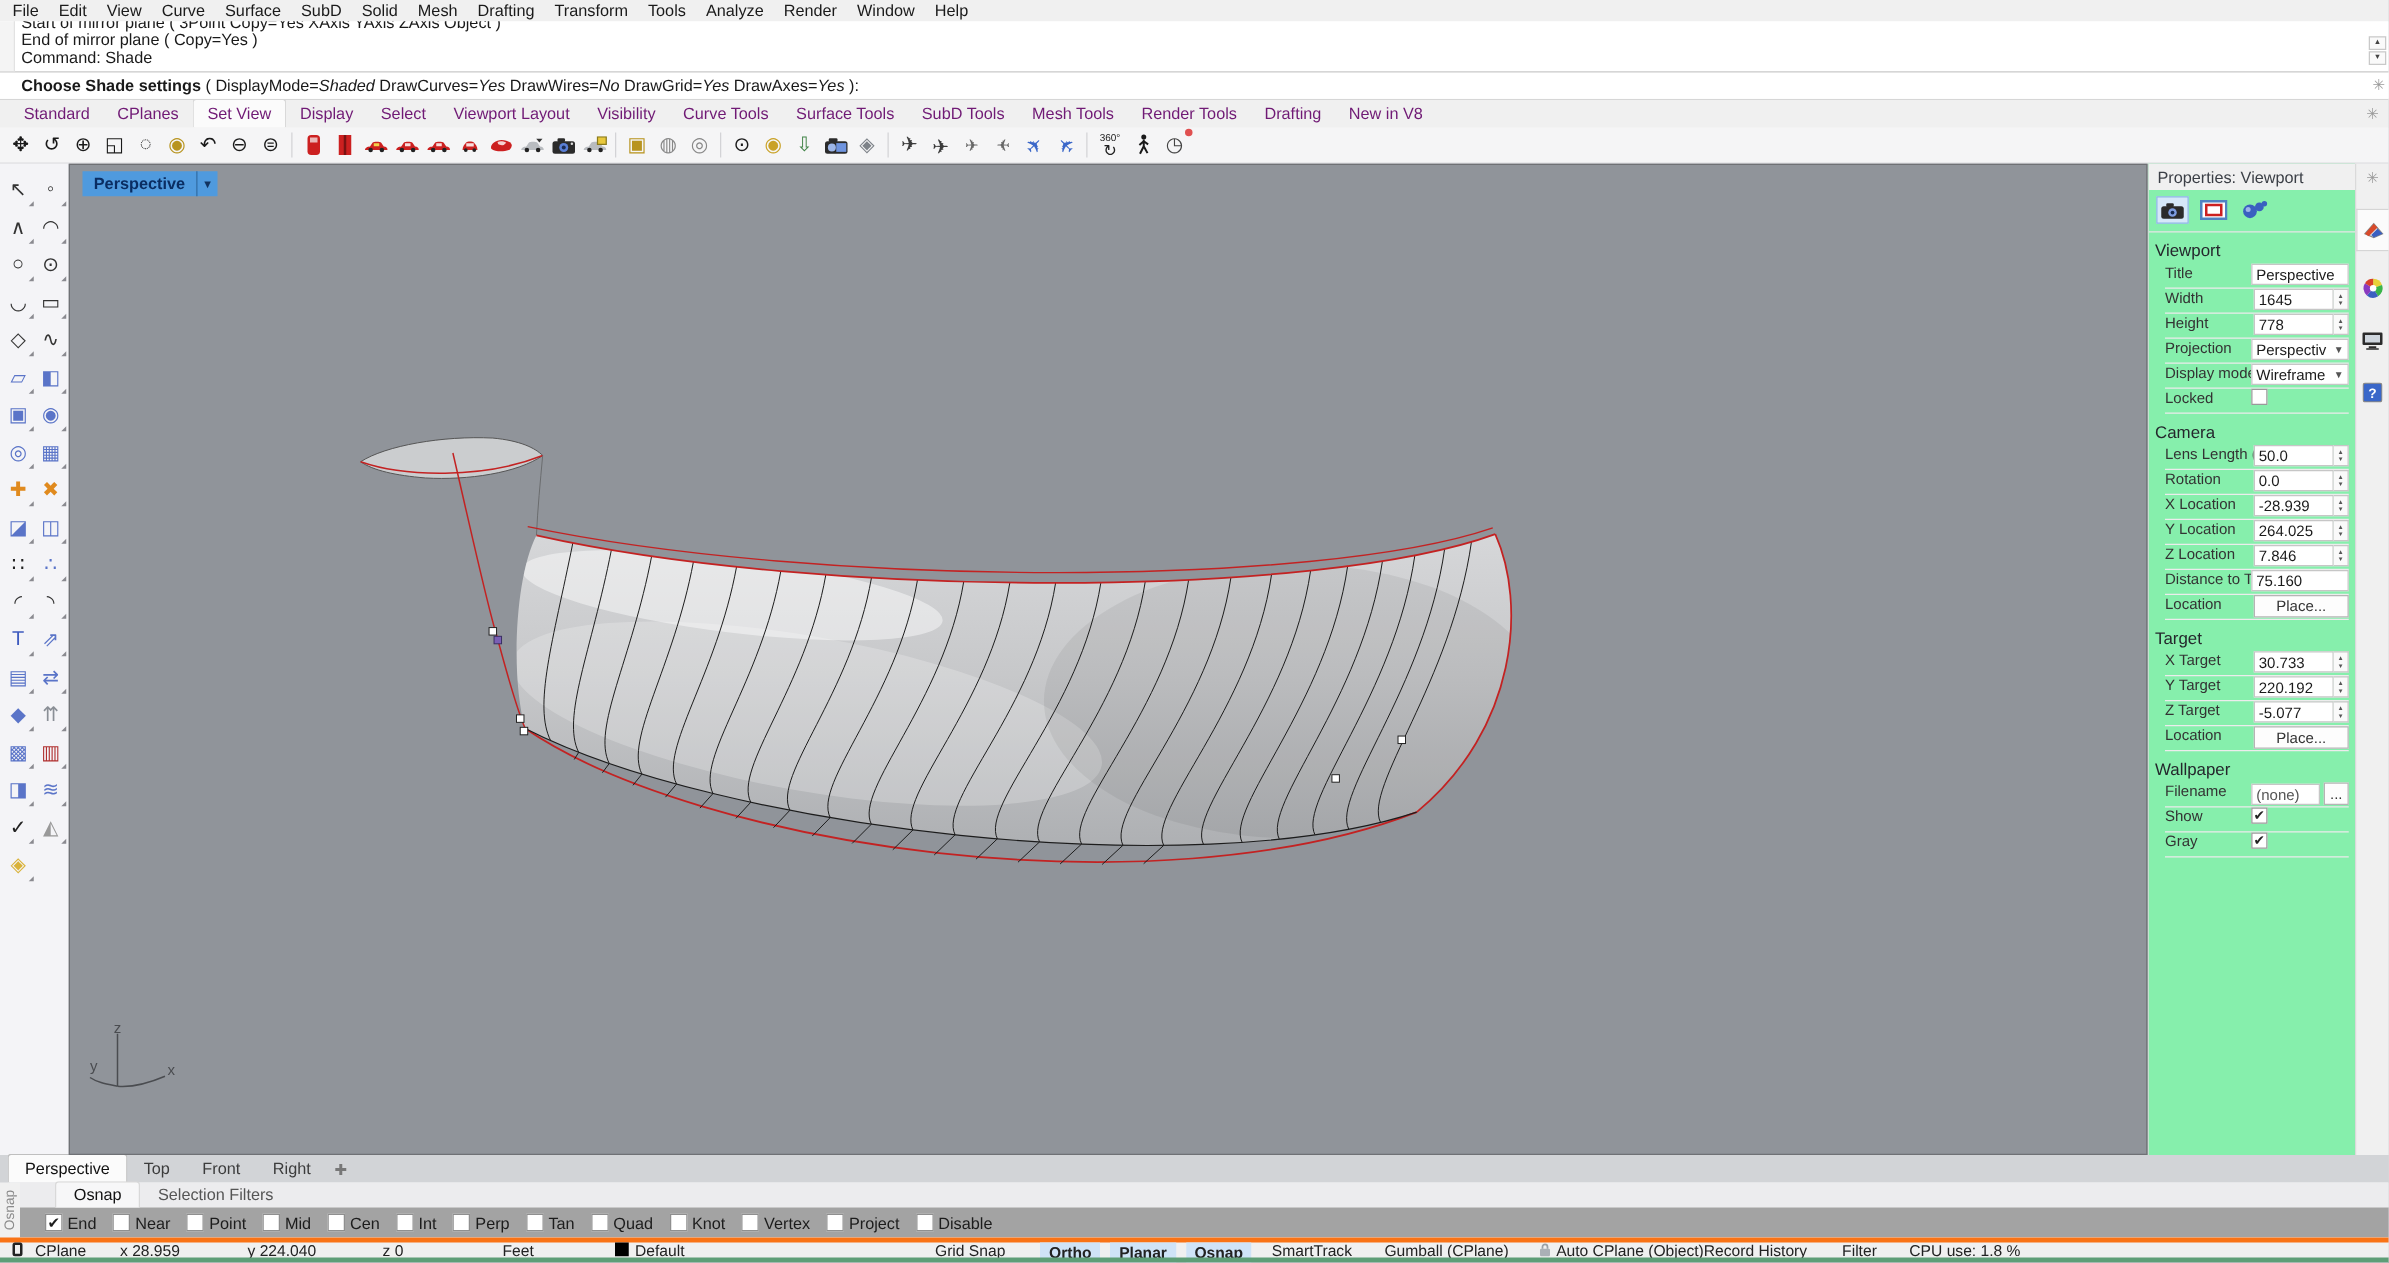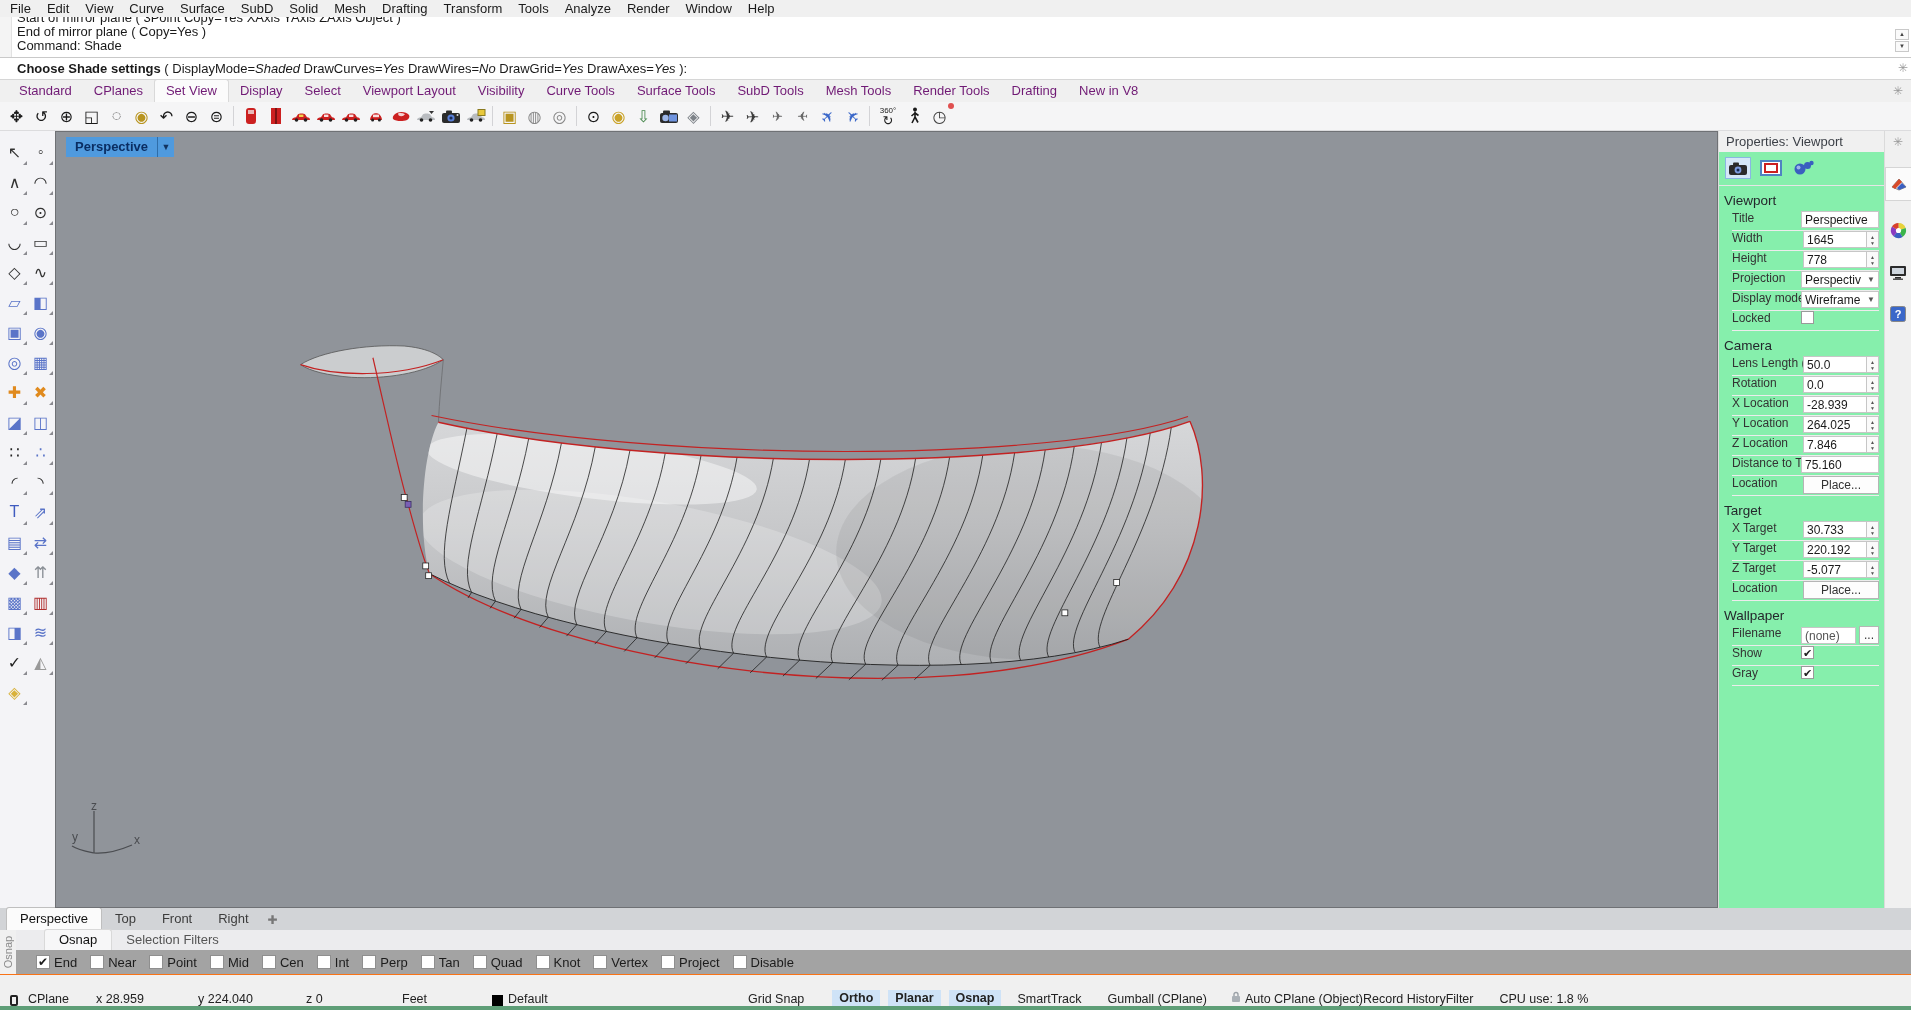--- a/index.html
+++ b/index.html
@@ -96,21 +96,21 @@
   .osnap-main{flex:1}
   .osnap-tabs{height:20px;background:#ececee;display:flex;align-items:flex-end;padding-left:28px}
   .otab{padding:2px 14px 3px;font-size:13px;color:#555}
   .otab.active{background:#f7f7f8;border:1px solid #d9d9d9;border-bottom:none;border-radius:3px 3px 0 0;color:#111}
   .os-row{height:24px;background:#a3a3a3;display:flex;align-items:center;padding-left:20px;gap:13px}
   .os-item{display:flex;align-items:center;gap:4px;font-size:13px;color:#1c1c1c}
   .os-box{width:14px;height:14px;background:#fff;border:1px solid #8f8f8f;font-size:12px;line-height:13px;text-align:center}
   .os-item.checked .os-box:before{content:"\2714"}
 
   
-  .status-bar{height:32px;background:#f0f0f0;border-top:1px solid #f97316;display:flex;align-items:flex-end;font-size:12.5px;color:#222;flex:none;white-space:nowrap}
+  .status-bar{height:16px;background:#f0f0f0;border-top:4px solid #f97316;display:flex;align-items:flex-start;font-size:12.5px;color:#222;flex:none;white-space:nowrap}
   .sb{flex:none}
   .sb.hl{background:#cfe3f7;font-weight:bold;padding:0 7px;height:16px;display:flex;align-items:center}
   .sb-filter-icon{width:8px;height:11px;border:2px solid #222;border-radius:2px;margin:0 10px 0 10px}
   .sb-swatch{width:11px;height:11px;background:#000;margin-right:5px}
   .lock{display:inline-block;margin-right:4px}
 
   .bottom-strip{height:4px;background:#5e9e77;flex:none}
 </style>
 </head>
 <body>
@@ -784,18 +784,18 @@
     <span class="sb hl" style="margin-left:8px">Planar</span>
     <span class="sb hl" style="margin-left:8px">Osnap</span>
     <span class="sb" style="margin-left:16px">SmartTrack</span>
     <span class="sb" style="margin-left:26px">Gumball (CPlane)</span>
     <span class="lock" style="margin-left:24px"><svg width="10" height="12" viewBox="0 0 10 12">
           <rect x="1" y="5" width="8" height="6" rx="1" fill="#aab0b6"></rect>
           <path d="M3 5 V3.5 A2 2 0 0 1 7 3.5 V5" fill="none" stroke="#9aa0a6" stroke-width="1.4"></path>
         </svg></span>
     <span class="sb">Auto CPlane (Object)</span>
     <span class="sb" style="">Record History</span>
-    <span class="sb" style="">Filter</span>
+    <span class="sb" style="margin-left:28px">Filter</span>
     <span class="sb" style="marg in-left:26px;margin-left:26px">CPU use: 1.8 %</span>
   </div>
 
   <div class="bottom-strip"></div>
 </div>
 
 </body></html>

